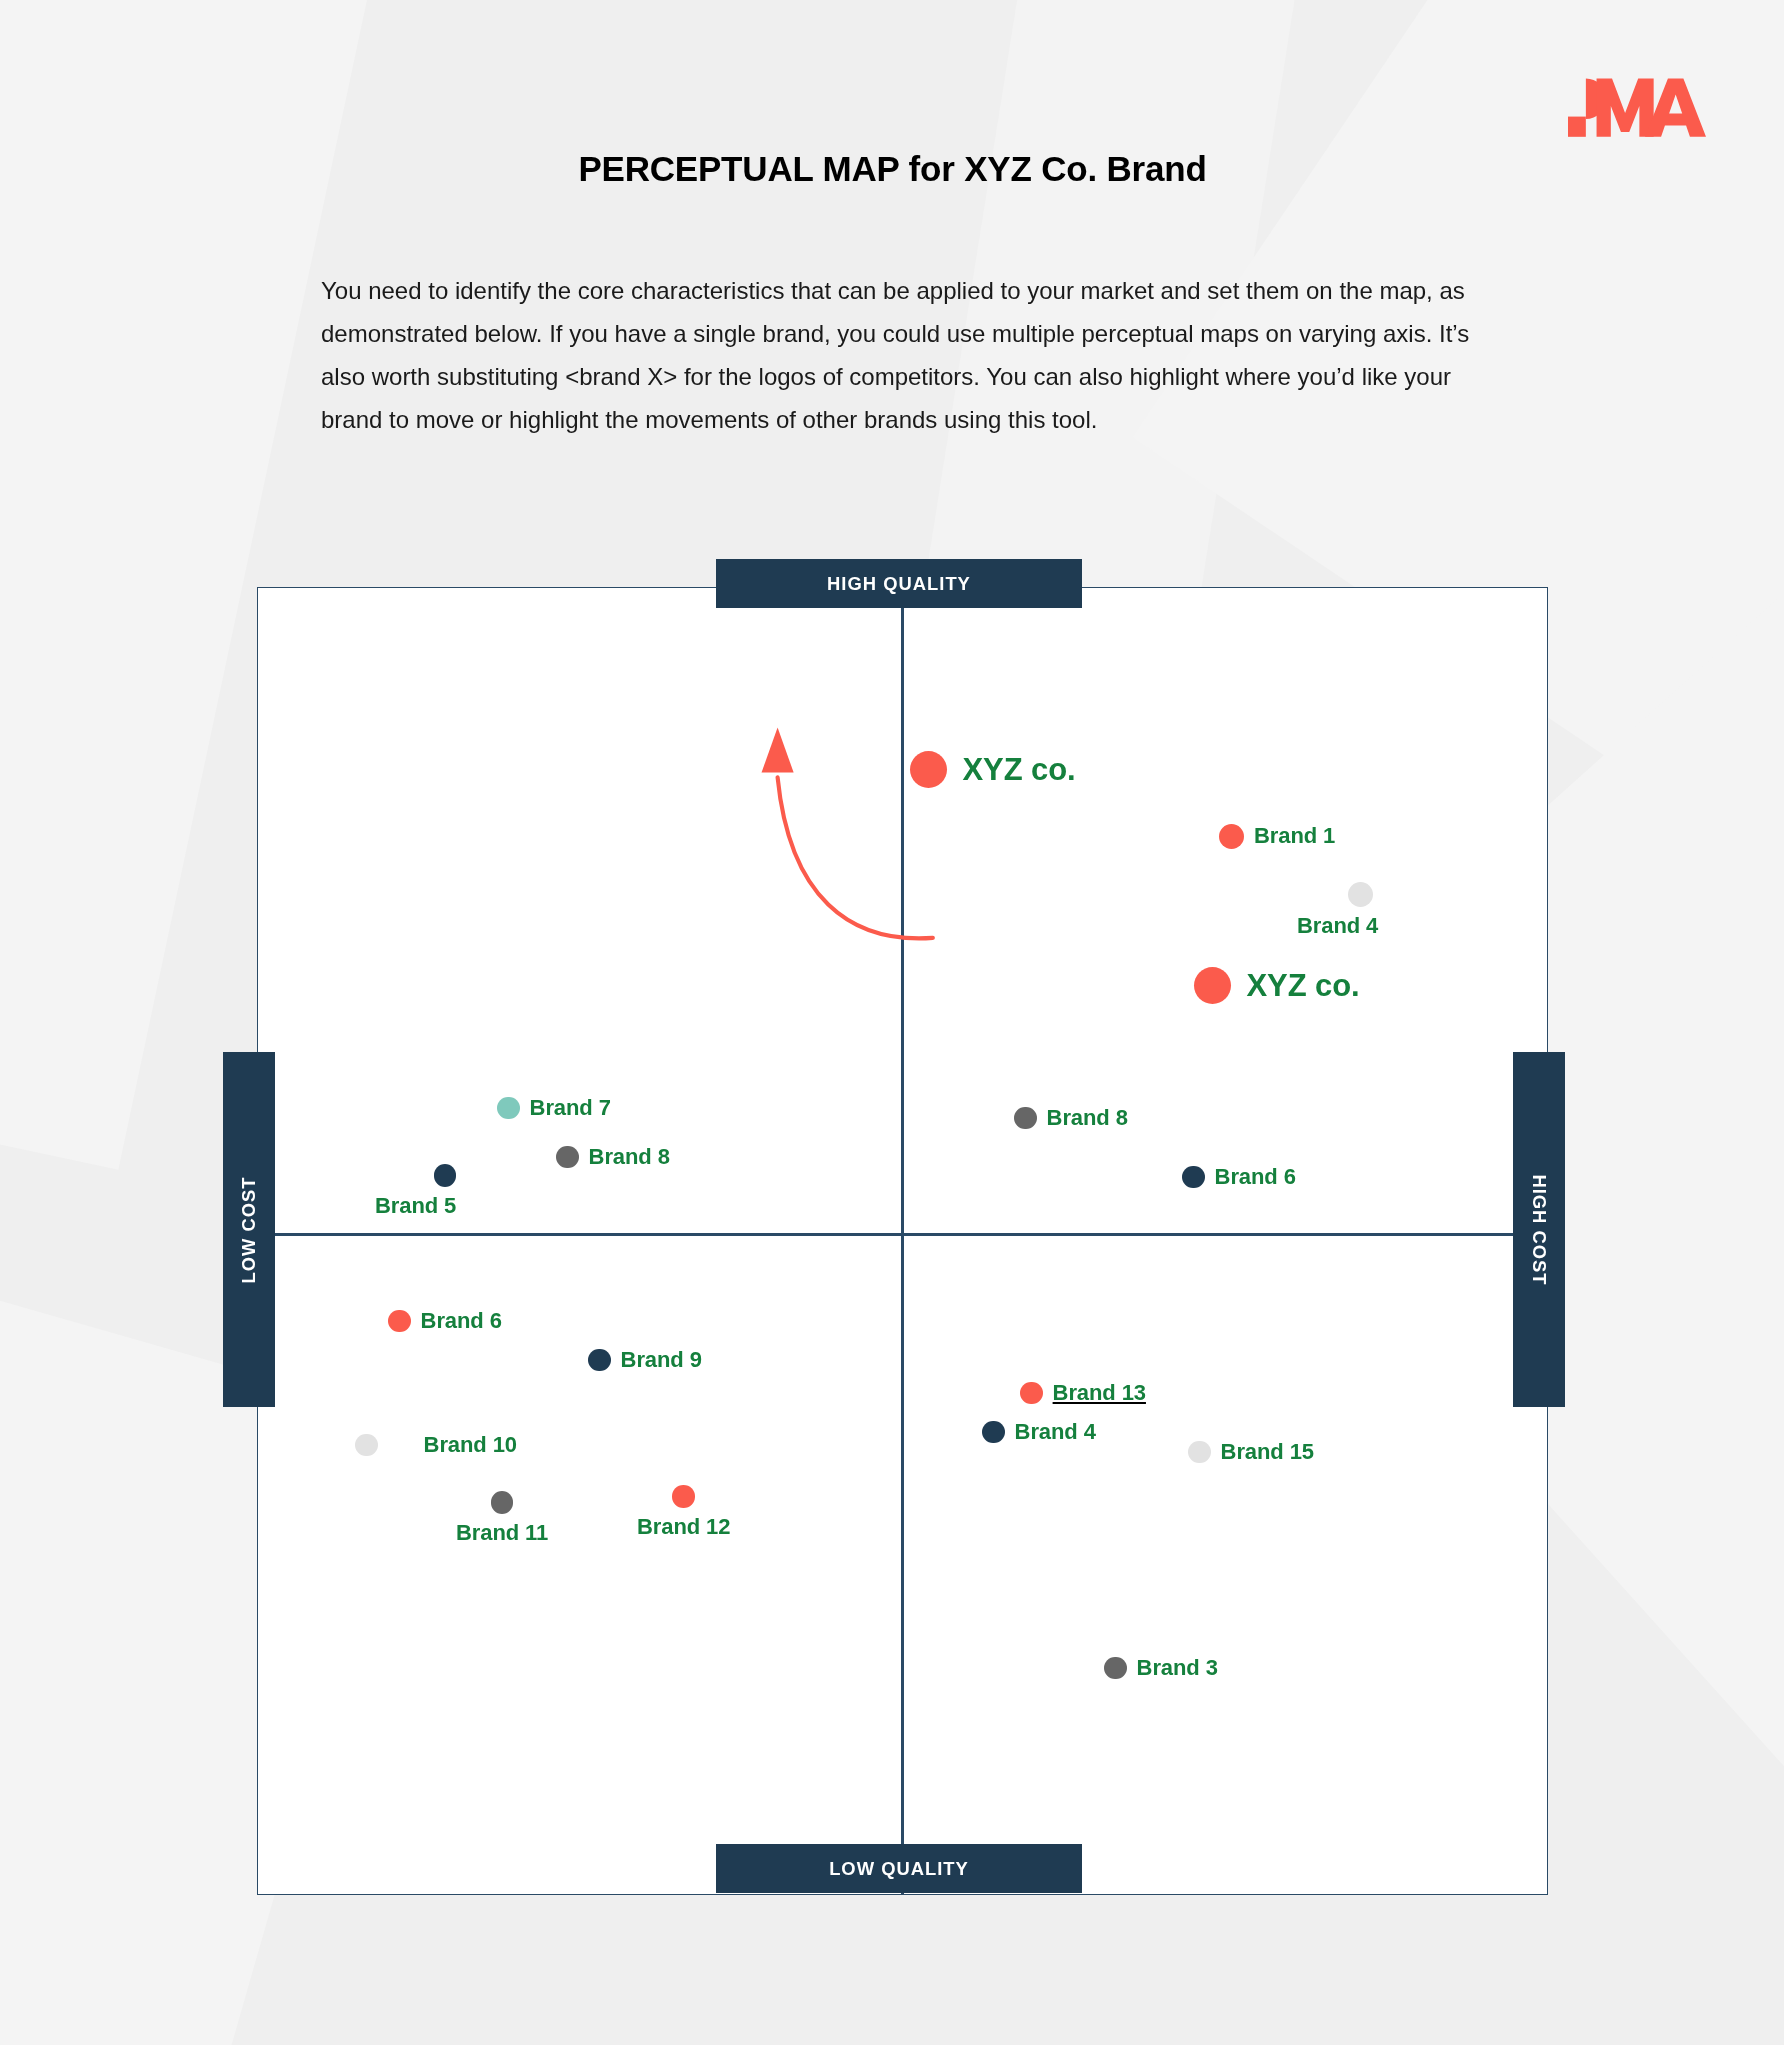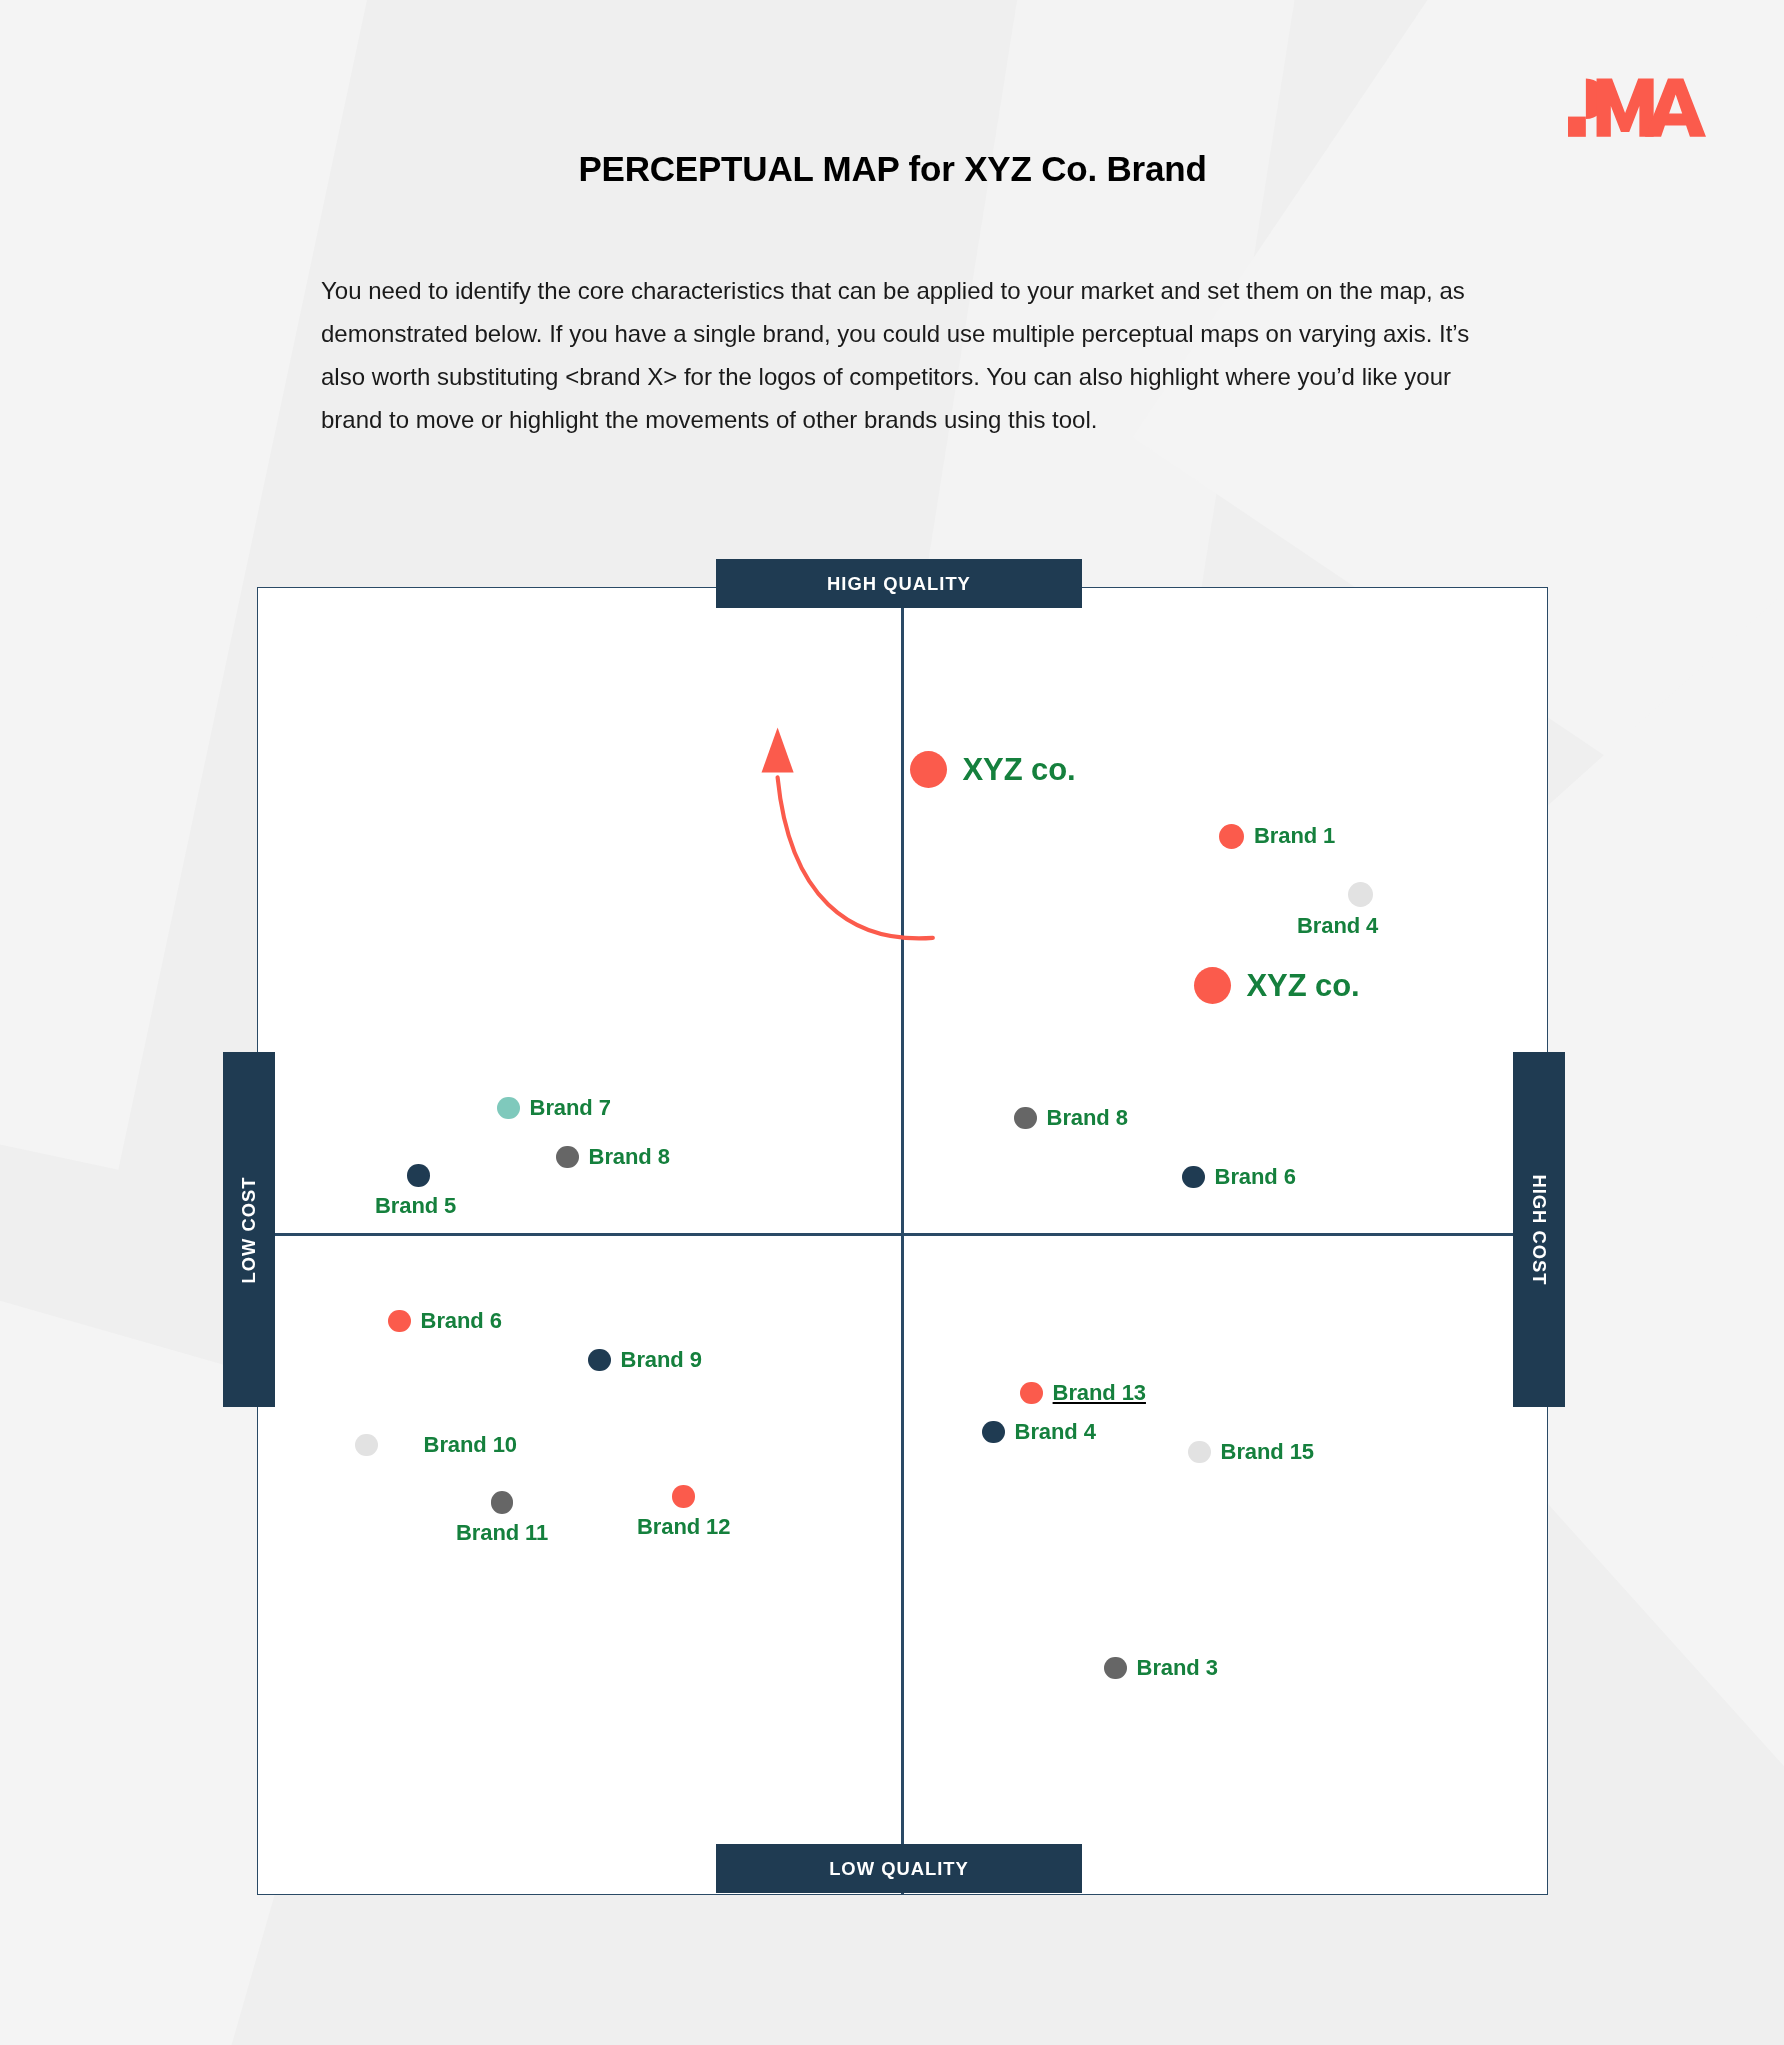--- a/index.html
+++ b/index.html
@@ -189,21 +189,21 @@
     align-items: center;
   }
   .marker.lbl-below .marker-label { margin-top: 6px; }
   .marker.lbl-below-left {
     flex-direction: column;
     align-items: flex-end;
   }
   .marker.lbl-below-left .marker-label { margin-top: 6px; margin-right: -4.8px; }
   .marker.lbl-below-right {
     flex-direction: column;
-    align-items: center;
+    align-items: flex-end;
   }
   .marker.lbl-below-right .marker-label { margin-top: 6px; margin-left: -6px; }
 
   .marker.hero .marker-label {
     font-size: 31px;
     margin-left: 15.5px;
   }
 
   
   #move-arrow {

